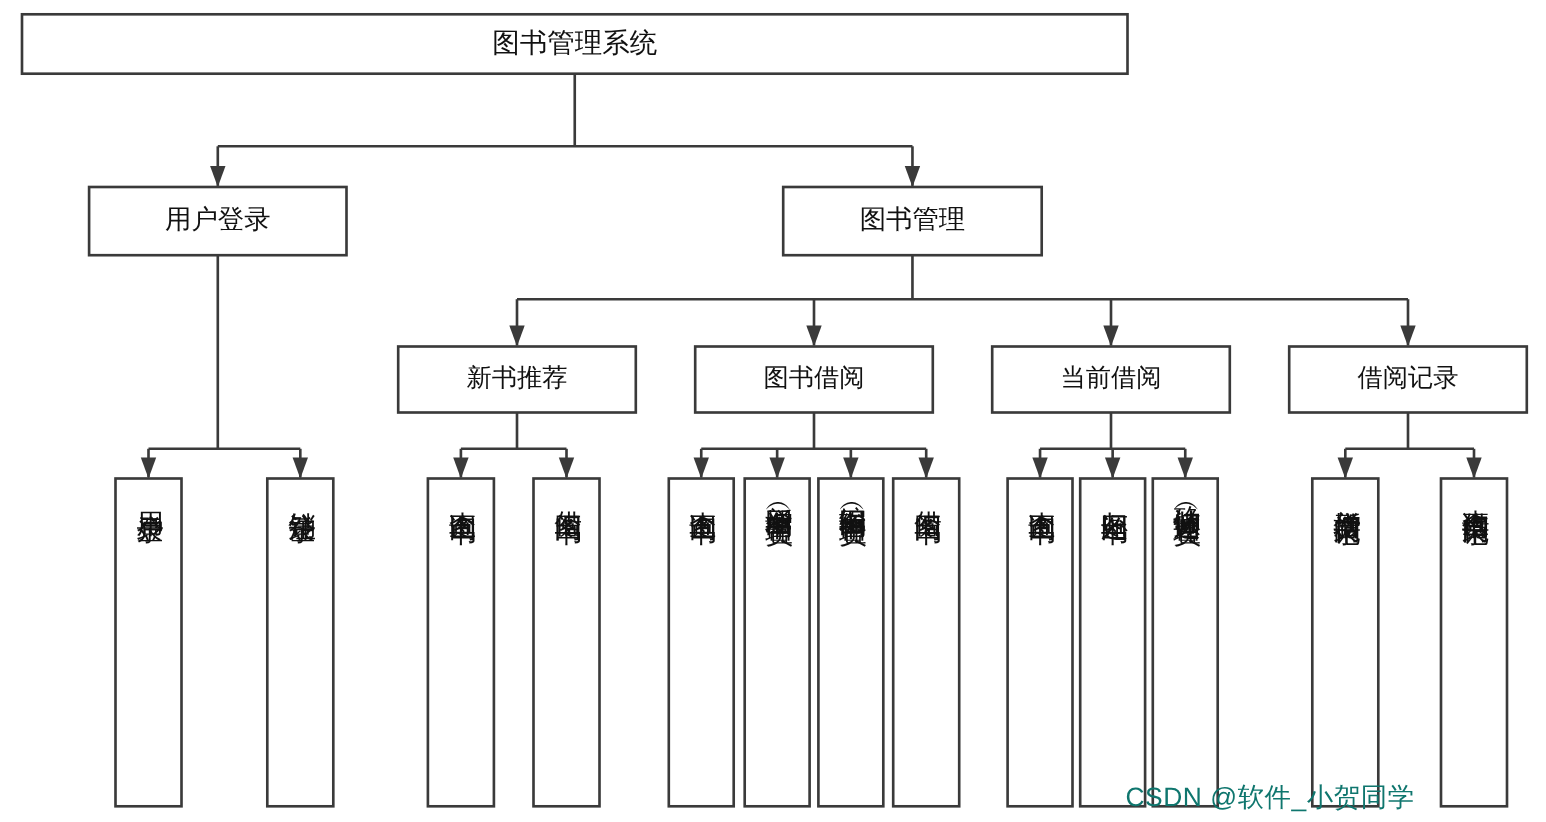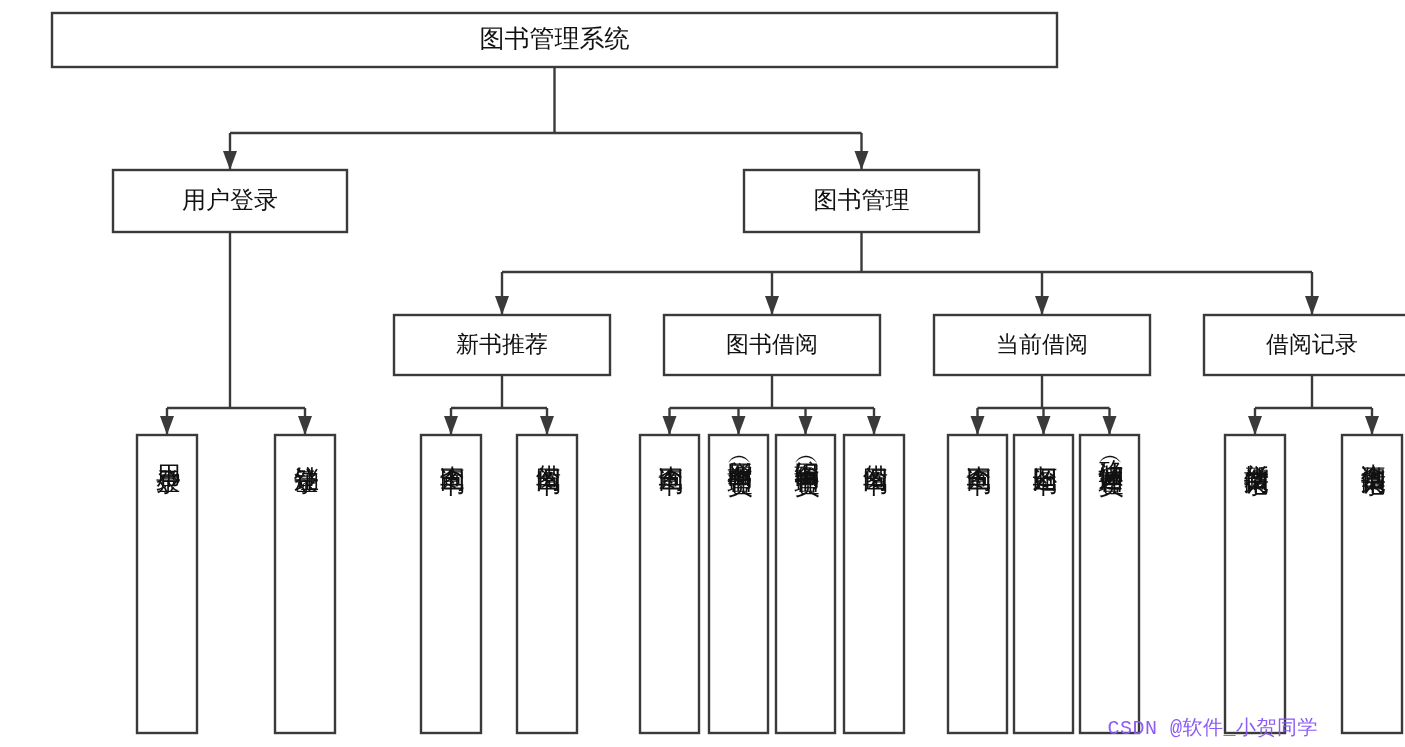--- a/index.html
+++ b/index.html
@@ -14,21 +14,20 @@
     position: relative;
     overflow: hidden;
     font-family: "DejaVu Sans", "Liberation Sans", sans-serif;
   }
   #diagram-root {
     position: absolute;
     left: 0;
     top: 0;
     width: 1294px;
     height: 747px;
-    margin-left: 32px;
   }
   svg.flow {
     display: block;
     width: 1405px;
     height: 747px;
   }
   .node-rect {
     fill: #ffffff;
     stroke: #3a3a3a;
     stroke-width: 2.4;
@@ -54,23 +53,23 @@
     fill: none;
   }
   .arrow-head {
     fill: #3a3a3a;
     stroke: none;
   }
   .watermark {
     position: absolute;
     right: 8px;
     bottom: 6px;
-    font-family: Liberation Mono, monospace;
-    font-size: 20px;
-    color: #8b5cf6;
+    font-family: Liberation Sans, sans-serif;
+    font-size: 24px;
+    color: #0f766e;
     letter-spacing: 0.5px;
     white-space: nowrap;
     user-select: none;
   }
 </style>
 </head>
 <body>
 
 <div id="diagram-root">
   <svg class="flow" viewBox="0 0 1405 747" xmlns="http://www.w3.org/2000/svg">

